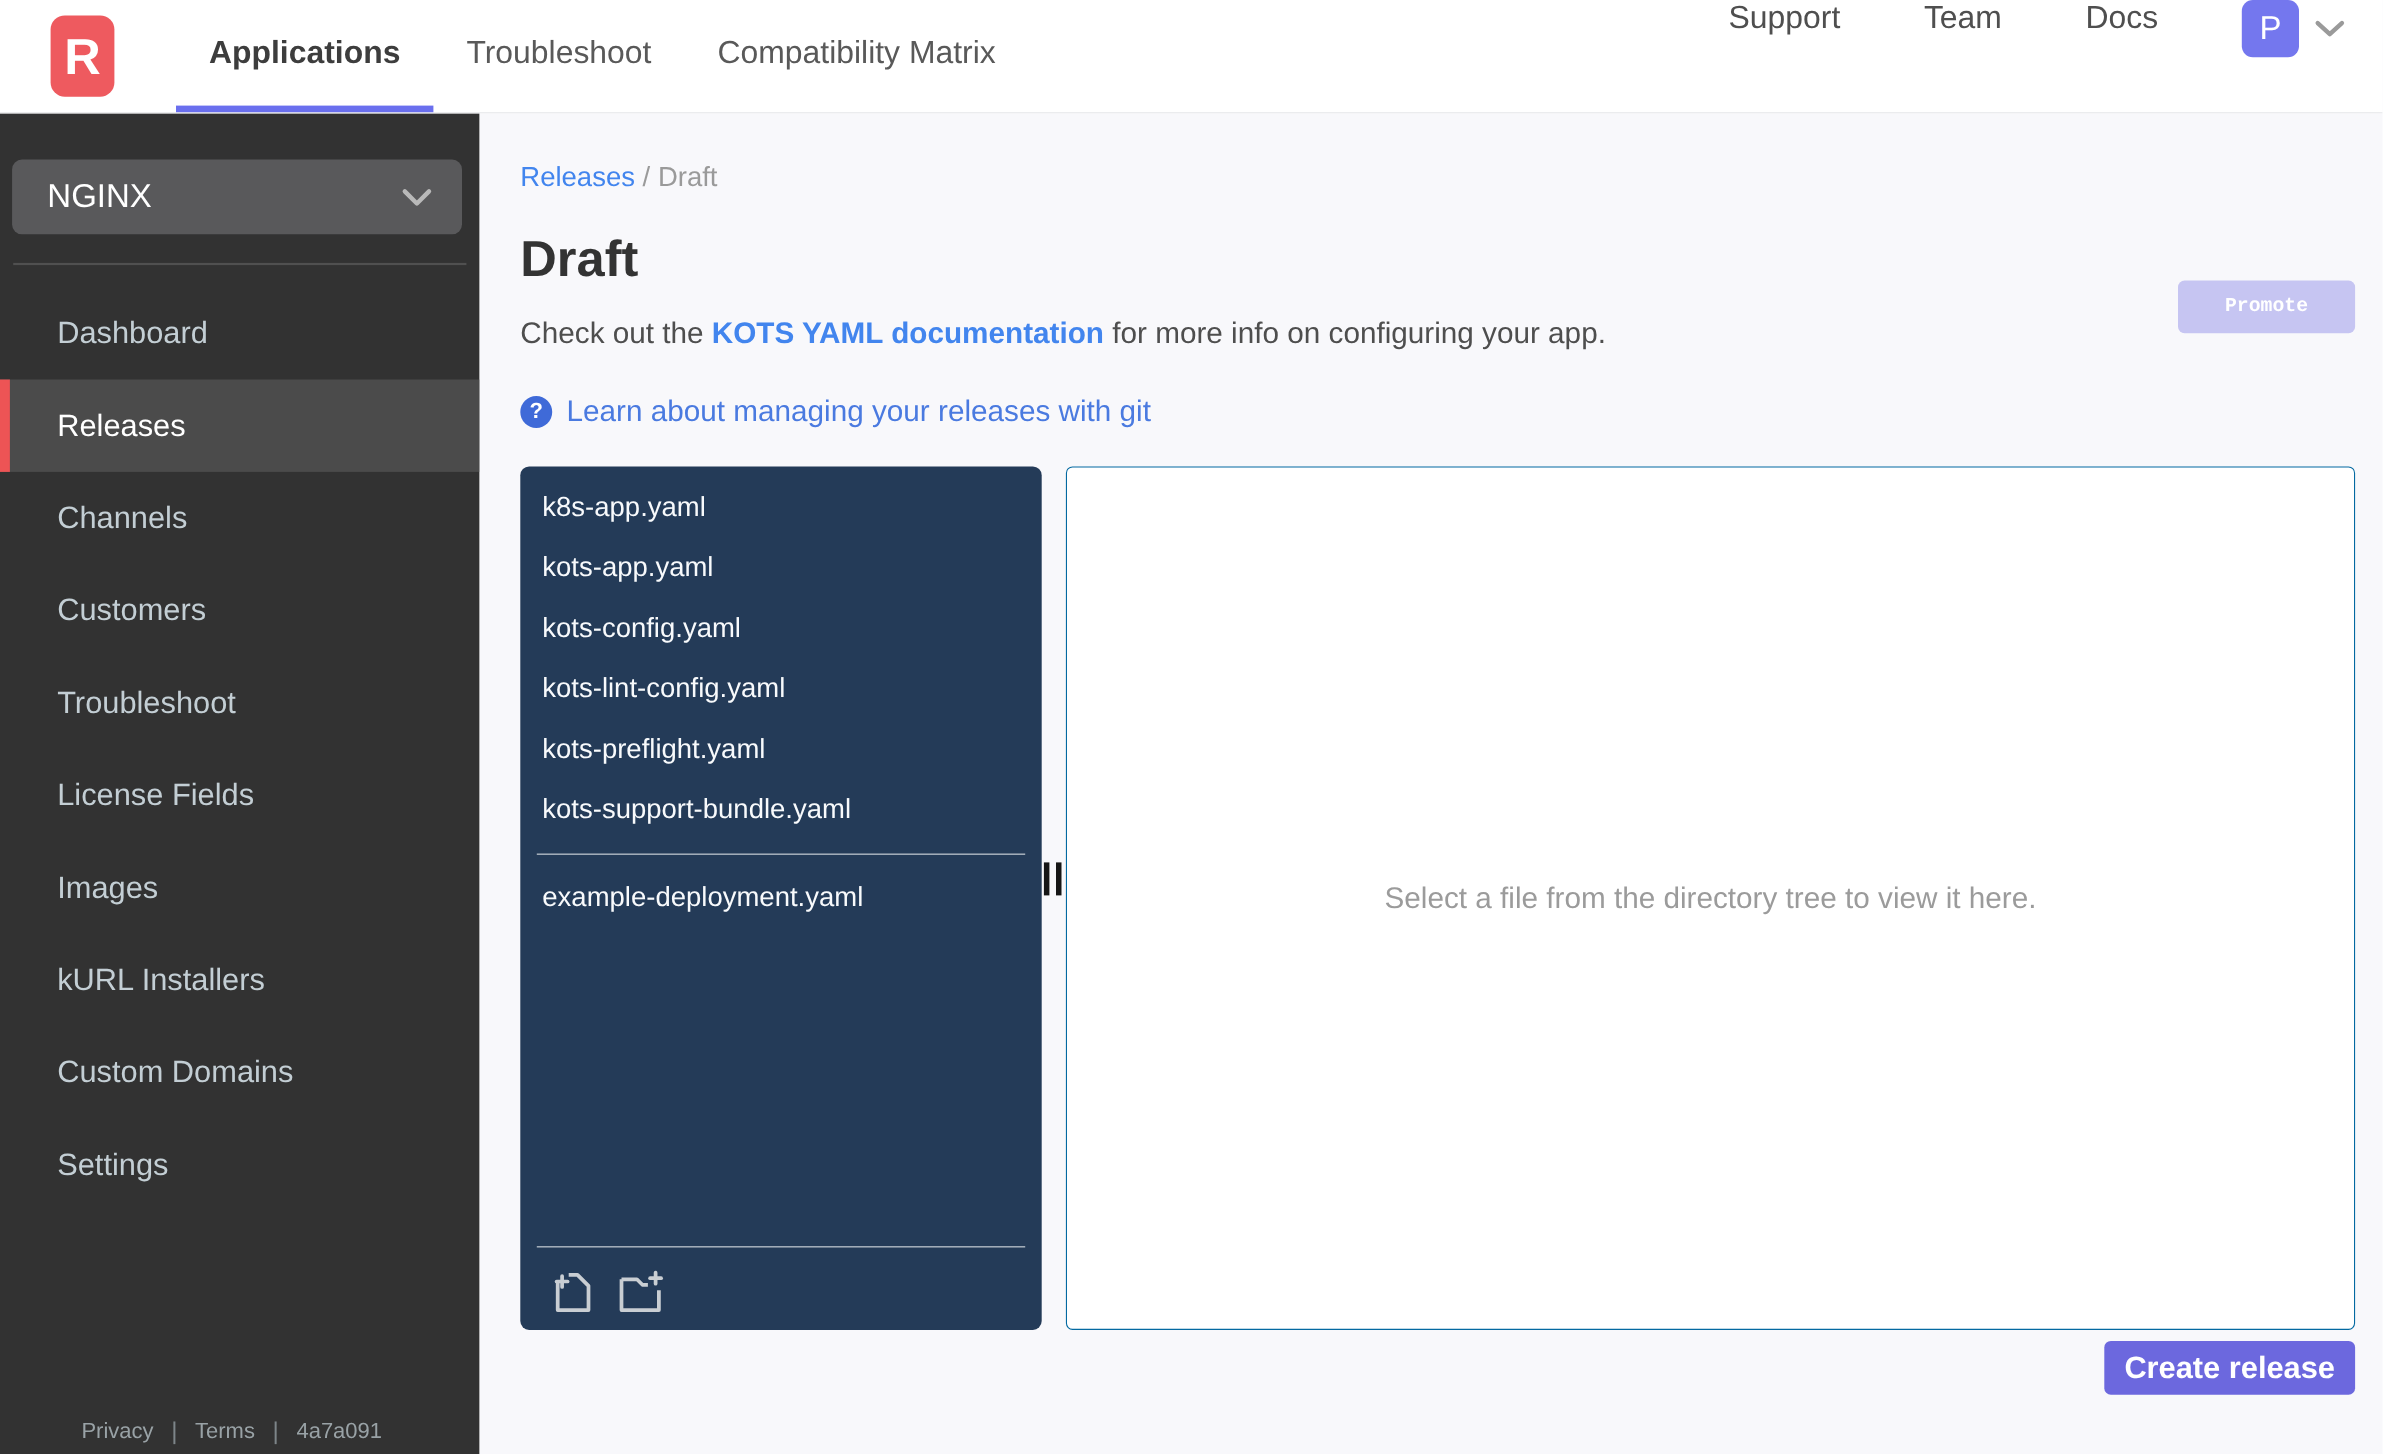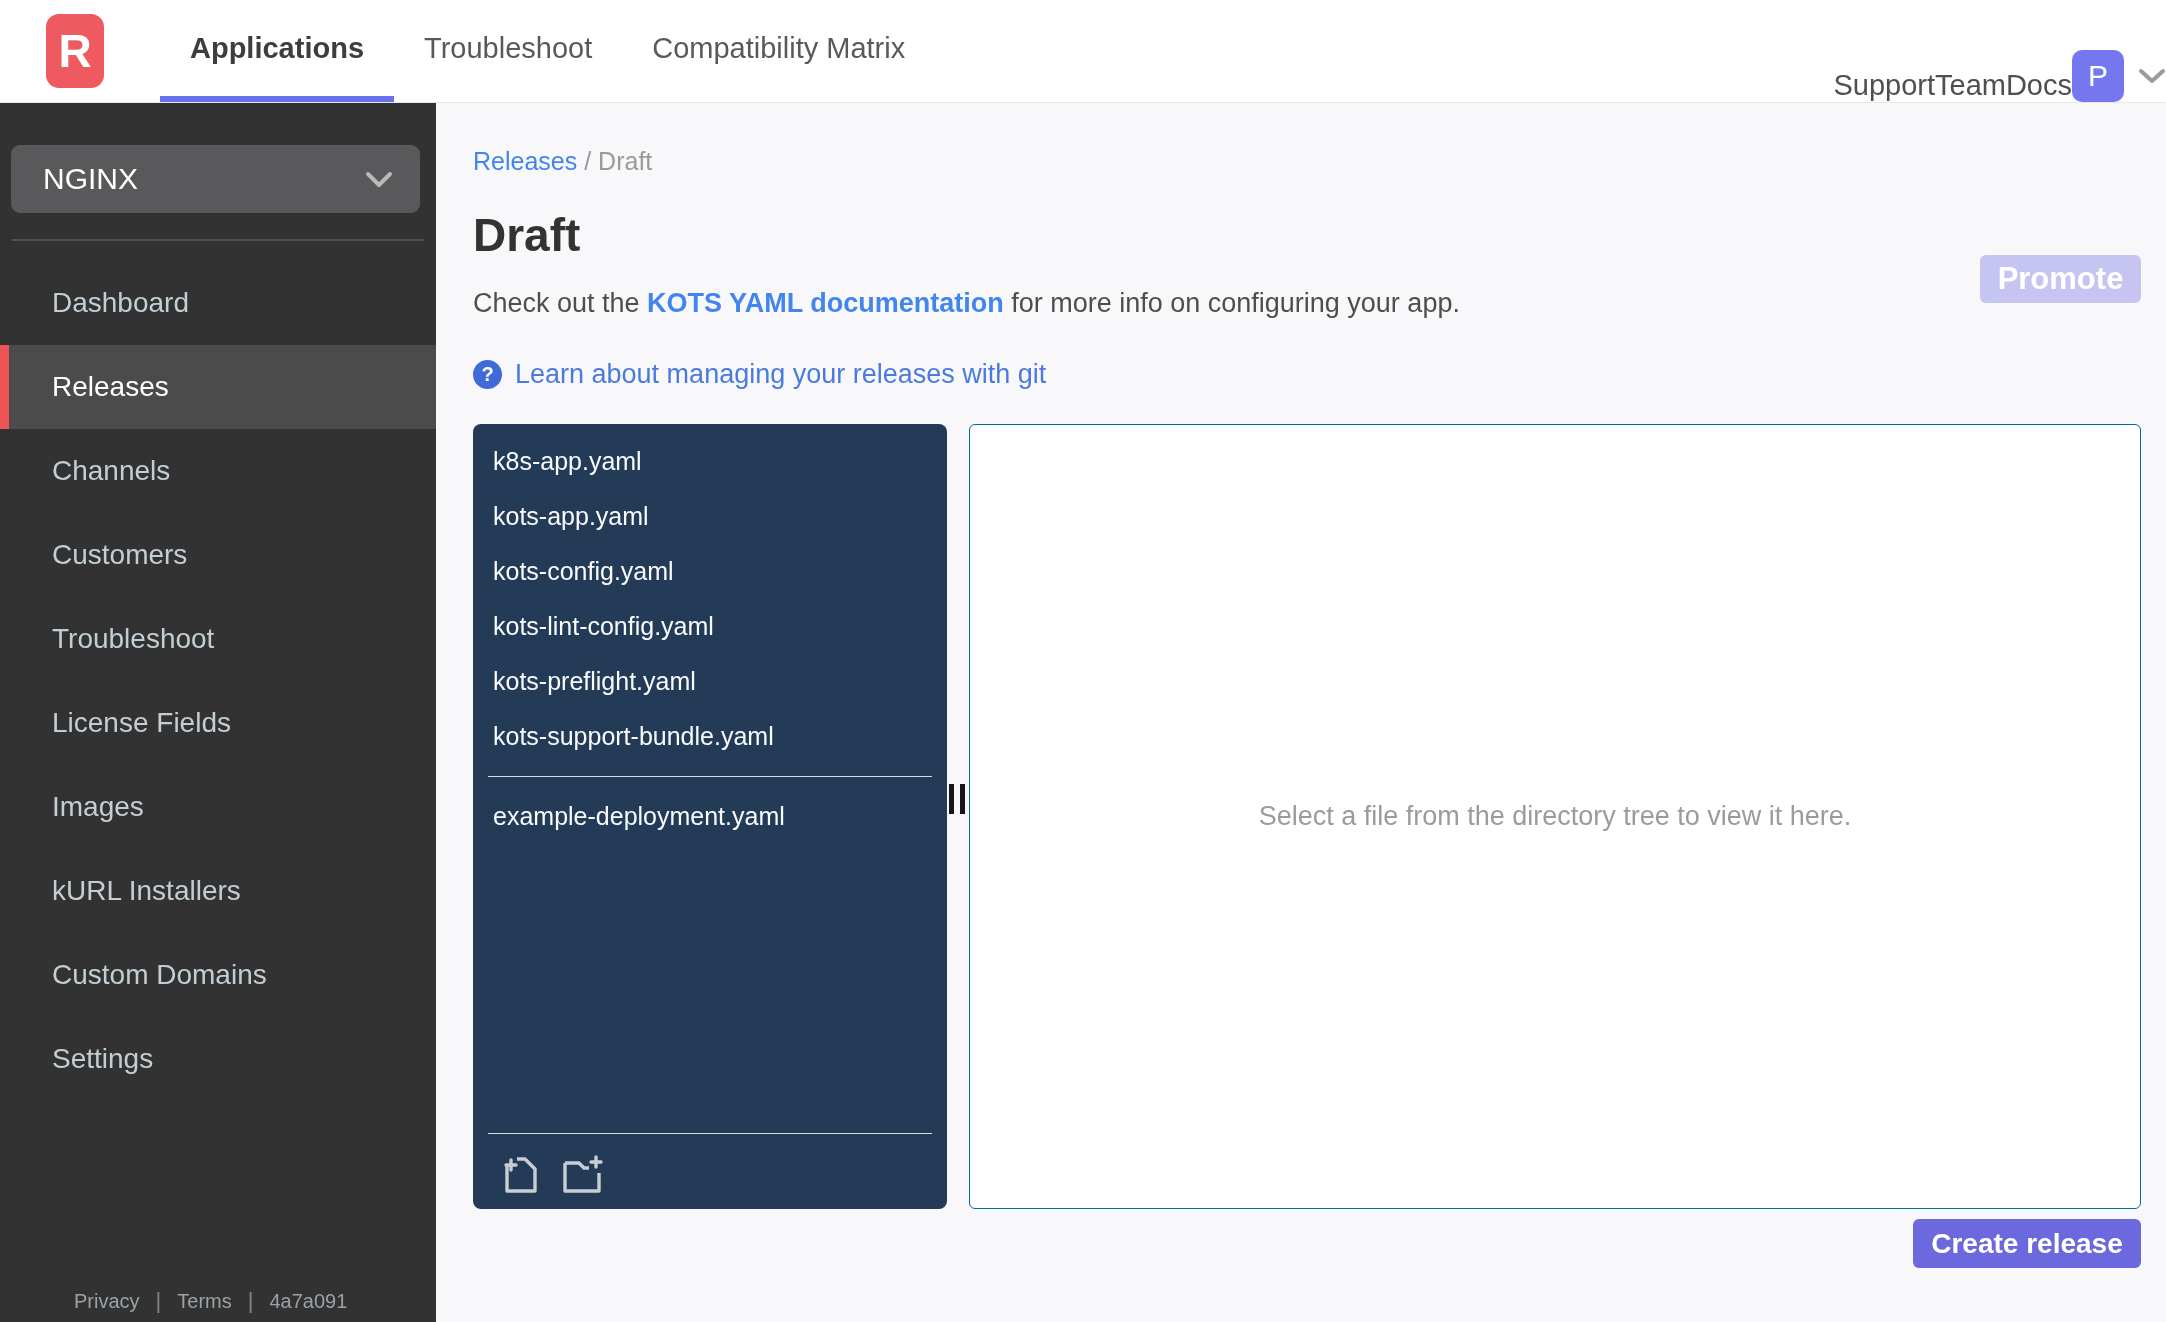--- a/index.html
+++ b/index.html
@@ -20,21 +20,21 @@
   html,body{width:2166px;height:1322px;overflow:hidden;}
   body{font-family:"Liberation Sans", sans-serif;background:#fff;}
   #app{width:2166px;height:1322px;display:flex;flex-direction:column;position:relative;}
 
   
   .header{height:103px;flex:0 0 103px;display:flex;align-items:stretch;background:#fff;border-bottom:1px solid #e7e8ea;padding-left:46px;position:relative;z-index:3;}
   .logo{width:58px;height:74px;border-radius:13px;background:var(--brand-red);color:#fff;font-size:46px;font-weight:bold;display:flex;align-items:center;justify-content:center;align-self:center;margin-right:56px;}
   .nav{display:flex;align-items:stretch;}
   .nav-item{display:flex;align-items:center;padding:0 30px;font-size:29px;color:#595959;border-bottom:6px solid transparent;cursor:pointer;}
   .nav-item.active{color:#3d3d3d;font-weight:bold;border-bottom-color:var(--accent-purple);}
-  .header-right{margin-left:auto;display:flex;align-items:flex-end;}
+  .header-right{margin-left:auto;display:flex;align-items:flex-start;gap:76px;padding-right:34px;}
   .hr-link{font-size:29px;color:#4f4f4f;cursor:pointer;}
   .account{display:flex;align-items:center;gap:14px;cursor:pointer;}
   .avatar{width:52px;height:52px;border-radius:10px;background:var(--avatar-purple);color:#fff;font-size:30px;display:flex;align-items:center;justify-content:center;}
 
   
   .body-row{flex:1;display:flex;min-height:0;}
 
   
   .sidebar{width:436px;flex:0 0 436px;background:var(--sidebar-dark);position:relative;padding-top:42px;}
   .app-select{margin:0 16px 0 11px;height:68px;background:#59595b;border-radius:9px;display:flex;align-items:center;justify-content:space-between;padding:0 26px 0 32px;cursor:pointer;}
@@ -48,21 +48,21 @@
   .sidebar-footer a{color:#99a2a6;text-decoration:none;cursor:pointer;}
 
   
   .main{flex:1;background:var(--main-bg);padding:44px 25px 0 37px;position:relative;min-width:0;}
   .breadcrumb{font-size:25px;}
   .breadcrumb .bc-link{color:var(--link-blue);cursor:pointer;}
   .breadcrumb .bc-sep,.breadcrumb .bc-current{color:#9a9a9a;}
   .page-title{margin-top:32px;font-size:46px;font-weight:bold;color:#333;}
   .desc{margin-top:26px;font-size:27px;color:#4e4e4e;}
   .desc .doc-link{color:var(--link-blue);font-weight:600;cursor:pointer;}
-  .promote-btn{position:absolute;top:152px;right:25px;width:161px;height:48px;border:none;border-radius:6px;background:var(--promote-disabled);color:#fff;font-size:31px;font-weight:bold;font-family:Liberation Sans, sans-serif;cursor:default;}
+  .promote-btn{position:absolute;top:152px;right:25px;width:161px;height:48px;border:none;border-radius:6px;background:var(--promote-disabled);color:#fff;font-size:18px;font-weight:bold;font-family:Liberation Mono, monospace;cursor:default;}
   .git-row{margin-top:40px;display:flex;align-items:center;gap:13px;cursor:pointer;}
   .help-circle{width:29px;height:29px;border-radius:50%;background:var(--help-blue);color:#fff;font-size:20px;font-weight:bold;display:flex;align-items:center;justify-content:center;flex:0 0 29px;}
   .git-link{font-size:27px;color:var(--git-blue);}
 
   
   .panels{margin-top:34px;display:flex;height:785px;position:relative;}
   .file-tree{width:474px;flex:0 0 474px;background:var(--tree-navy);border-radius:8px;padding-top:10px;position:relative;}
   .file-row{height:55px;display:flex;align-items:center;padding-left:20px;font-size:25px;color:#f8fafc;cursor:pointer;}
   .tree-divider{height:1px;background:#d8dde2;margin:12px 15px 12px 15px;}
   .tree-bottom-divider{position:absolute;left:15px;right:15px;bottom:75px;height:1px;background:#d8dde2;}

